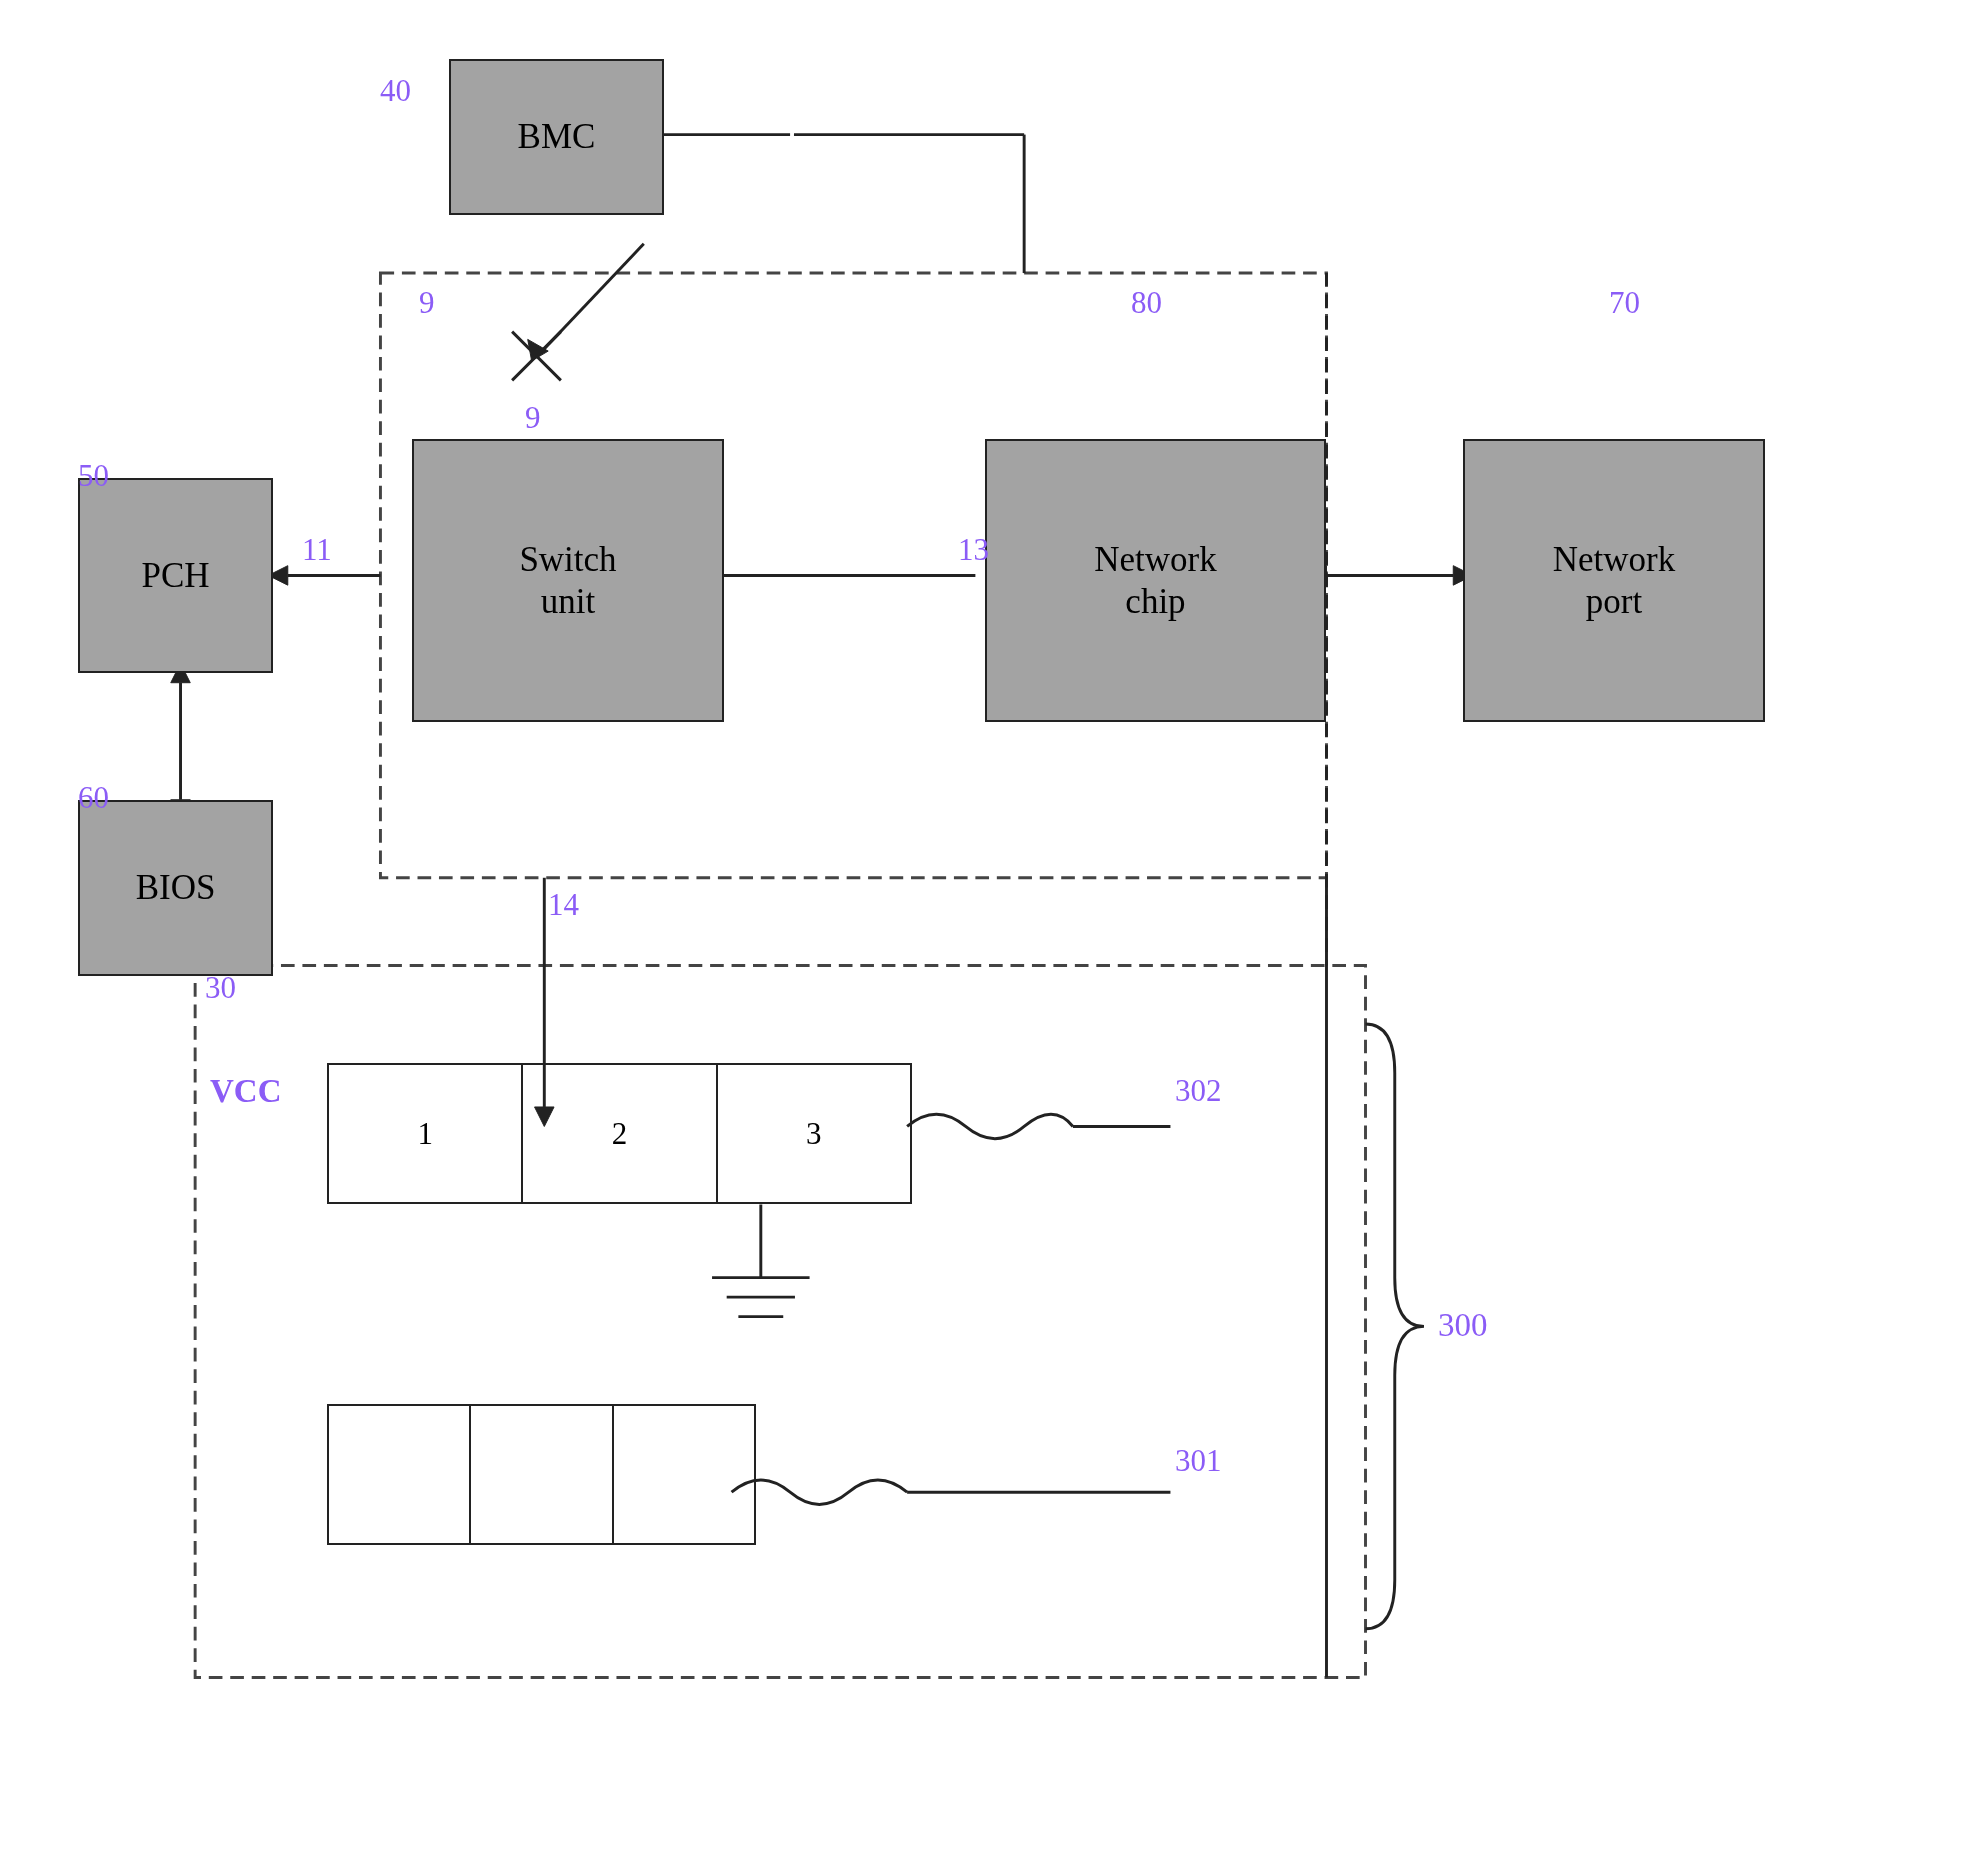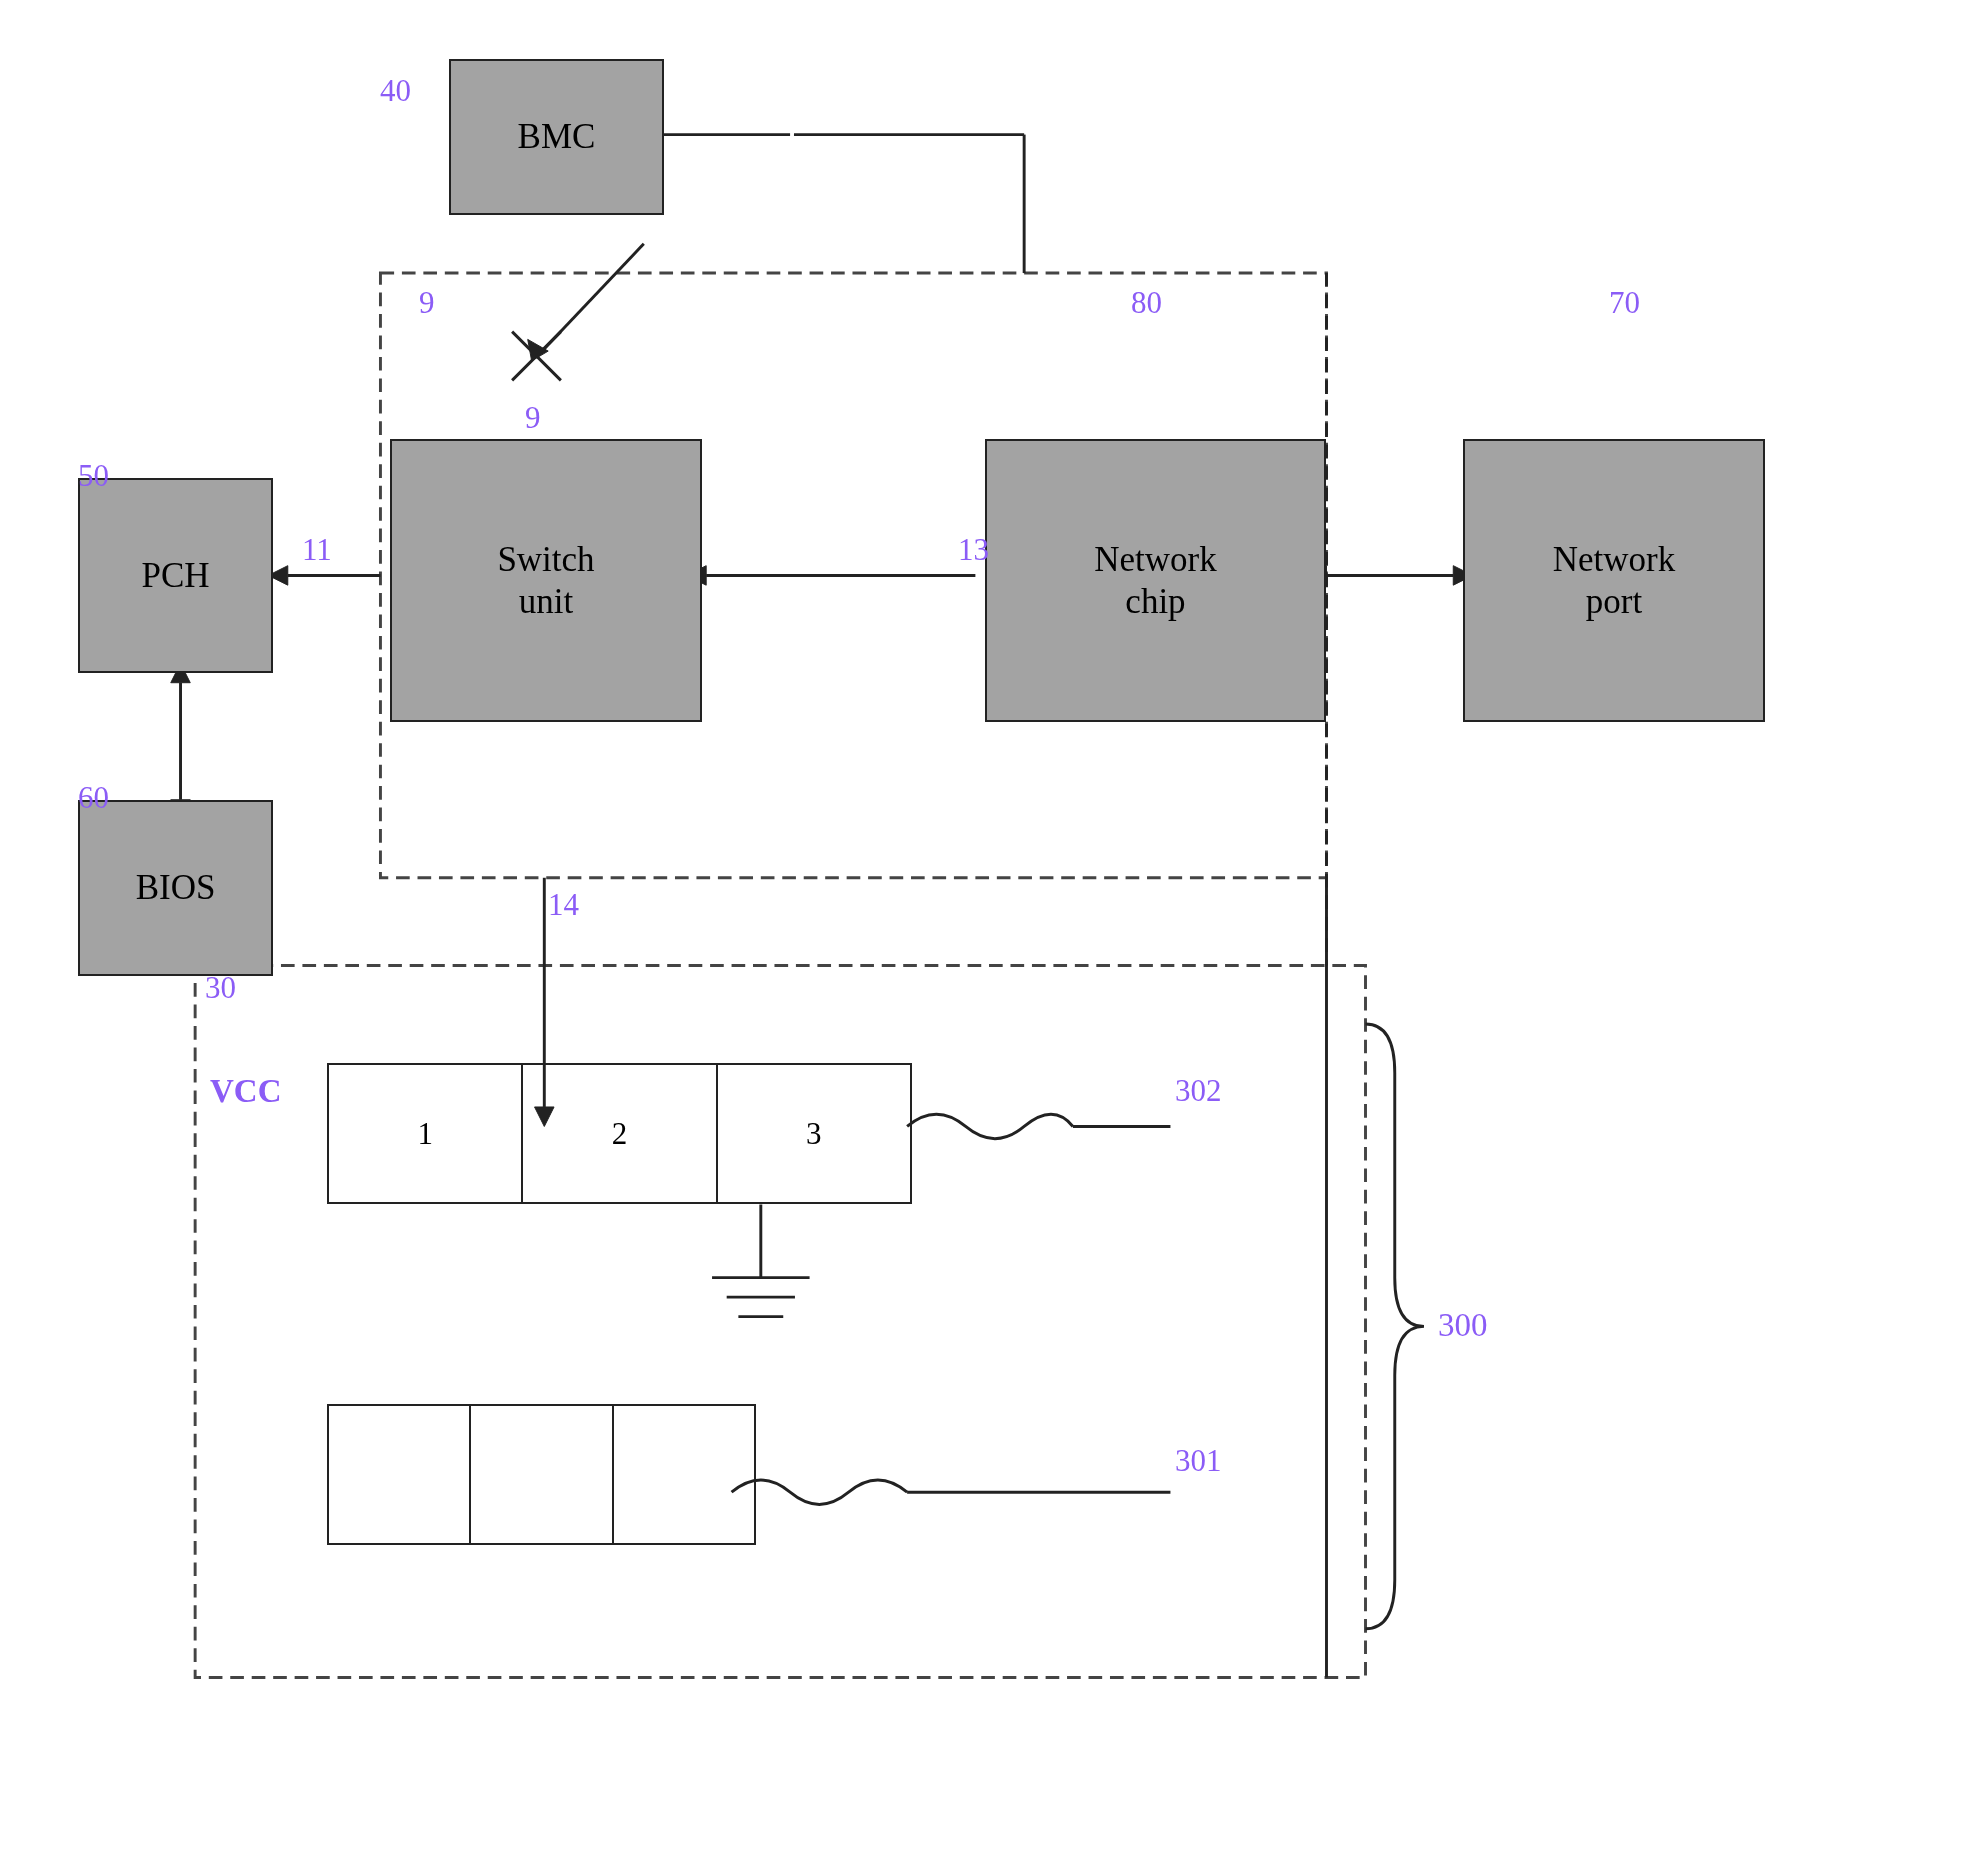--- a/index.html
+++ b/index.html
@@ -120,21 +120,21 @@
   <div class="box" style="left:78px;top:478px;width:195px;height:195px;">
     <span>PCH</span>
   </div>
   <div class="label" style="left:78px;top:458px;">50</div>
 
   <div class="box" style="left:78px;top:800px;width:195px;height:176px;">
     <span>BIOS</span>
   </div>
   <div class="label" style="left:78px;top:780px;">60</div>
 
-  <div class="box" style="left:390px;top:439px;width:312px;height:283px;">
+  <div class="box" style="left:412px;top:439px;width:312px;height:283px;">
     <span style="white-space:pre-line;">Switch
 unit</span>
   </div>
   <div class="label" style="left:419px;top:285px;">9</div>
 
   <div class="box" style="left:985px;top:439px;width:341px;height:283px;">
     <span style="white-space:pre-line;">Network
 chip</span>
   </div>
   <div class="label" style="left:1131px;top:285px;">80</div>

